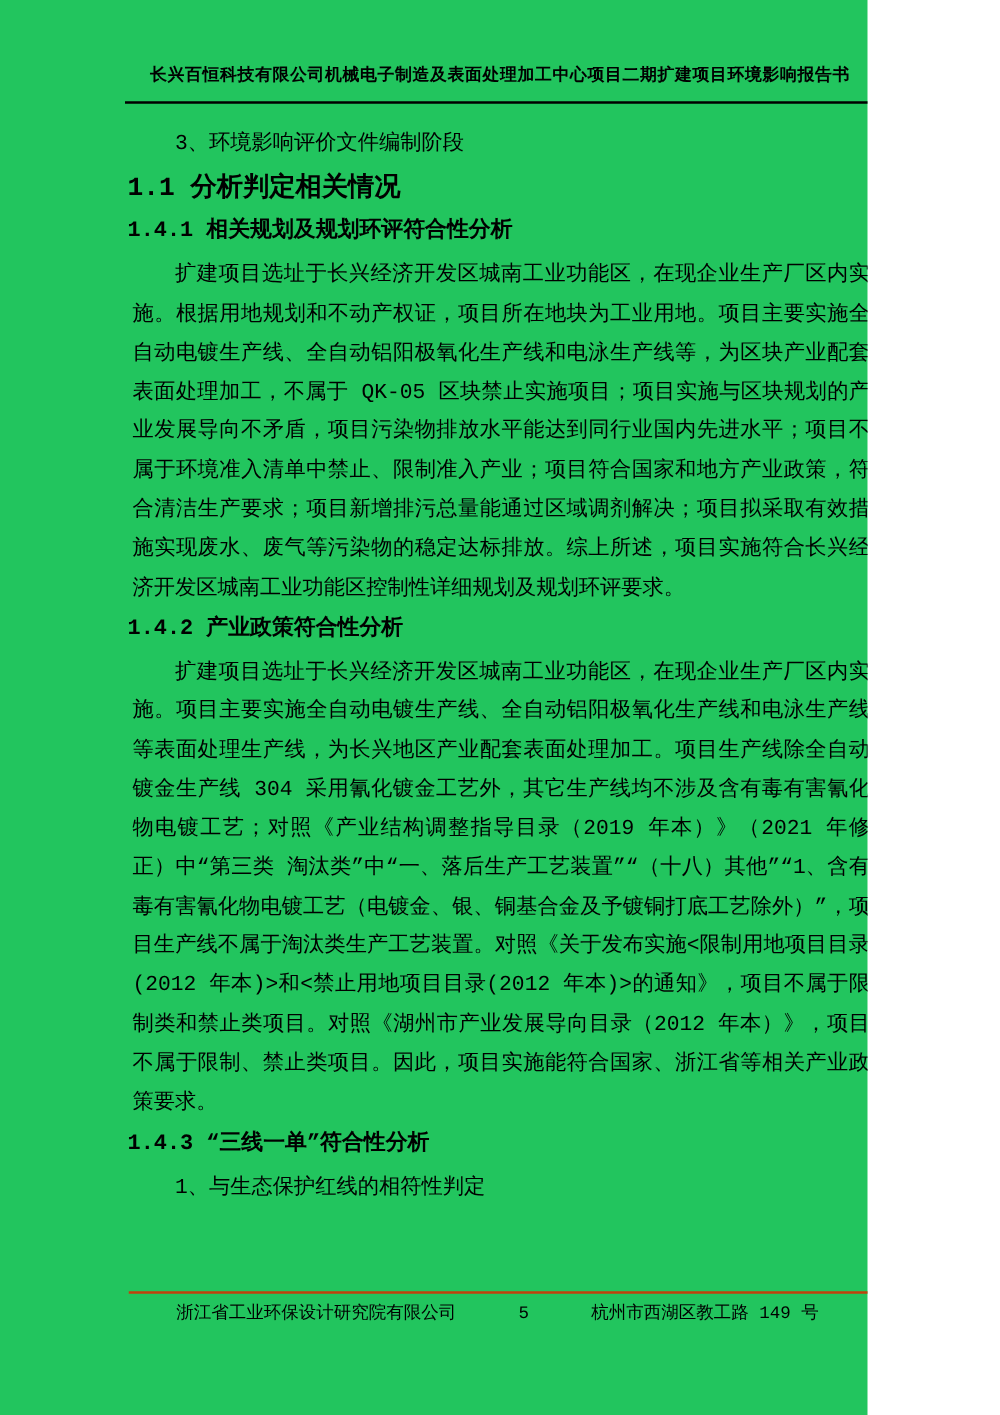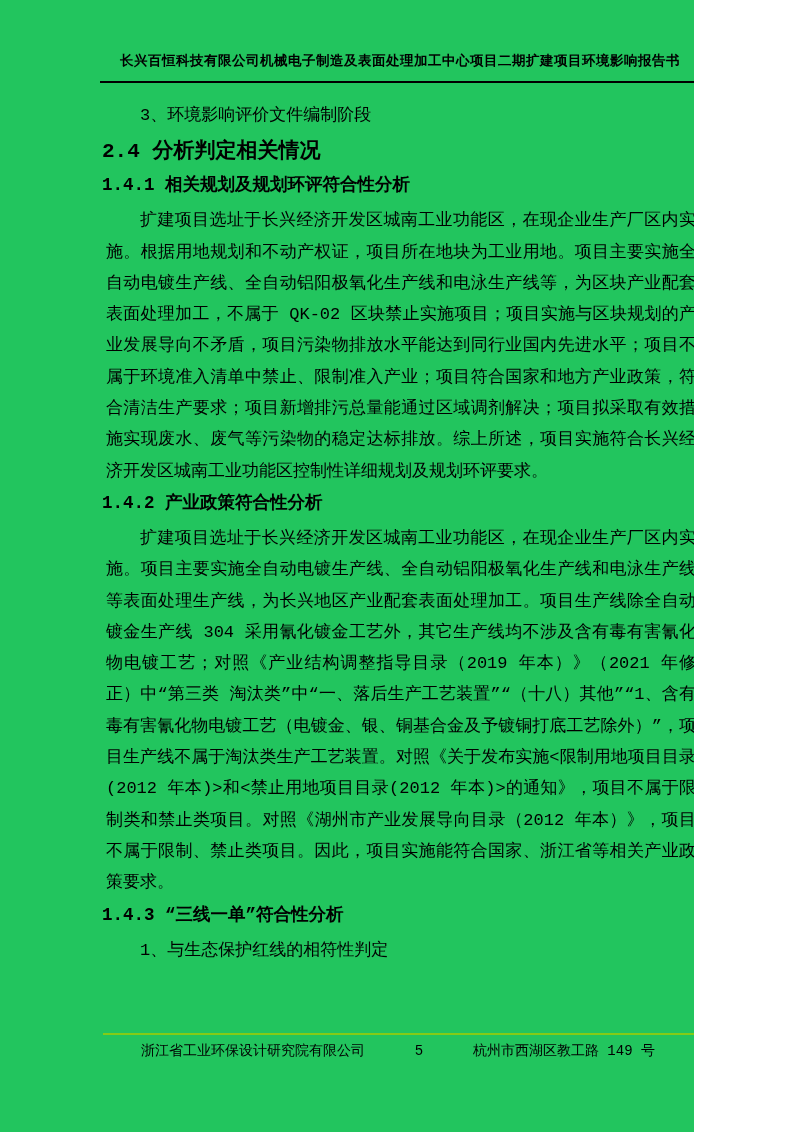--- a/index.html
+++ b/index.html
@@ -56,21 +56,21 @@
   }
   .h-later {
     margin-top: 3px;
   }
   .footer {
     position: absolute;
     top: 1033px;
     left: 103px;
     width: 594px;
     box-sizing: border-box;
-    border-top: 2px solid #84cc16;
+    border-top: 2px solid #c2410c;
     padding: 6px 42px 0 38px;
     display: flex;
     justify-content: space-between;
     align-items: center;
     font-size: 14px;
     line-height: 20px;
   }
 </style>
 </head>
 <body>
@@ -78,25 +78,25 @@
 <div class="page">
 
   <div class="header">
     <div>长兴百恒科技有限公司机械电子制造及表面处理加工中心项目二期扩建项目环境影响报告书</div>
   </div>
 
   <div class="content">
     <p>3、环境影响评价文件编制阶段</p>
 
 
-    <div class="h-sec">2.4 分析判定相关情况</div>
+    <div class="h-sec">1.1 分析判定相关情况</div>
 
     <div class="h-sub">1.4.1 相关规划及规划环评符合性分析</div>
 
-    <p>扩建项目选址于长兴经济开发区城南工业功能区，在现企业生产厂区内实施。根据用地规划和不动产权证，项目所在地块为工业用地。项目主要实施全自动电镀生产线、全自动铝阳极氧化生产线和电泳生产线等，为区块产业配套表面处理加工，不属于 QK-02 区块禁止实施项目；项目实施与区块规划的产业发展导向不矛盾，项目污染物排放水平能达到同行业国内先进水平；项目不属于环境准入清单中禁止、限制准入产业；项目符合国家和地方产业政策，符合清洁生产要求；项目新增排污总量能通过区域调剂解决；项目拟采取有效措施实现废水、废气等污染物的稳定达标排放。综上所述，项目实施符合长兴经济开发区城南工业功能区控制性详细规划及规划环评要求。</p>
+    <p>扩建项目选址于长兴经济开发区城南工业功能区，在现企业生产厂区内实施。根据用地规划和不动产权证，项目所在地块为工业用地。项目主要实施全自动电镀生产线、全自动铝阳极氧化生产线和电泳生产线等，为区块产业配套表面处理加工，不属于 QK-05 区块禁止实施项目；项目实施与区块规划的产业发展导向不矛盾，项目污染物排放水平能达到同行业国内先进水平；项目不属于环境准入清单中禁止、限制准入产业；项目符合国家和地方产业政策，符合清洁生产要求；项目新增排污总量能通过区域调剂解决；项目拟采取有效措施实现废水、废气等污染物的稳定达标排放。综上所述，项目实施符合长兴经济开发区城南工业功能区控制性详细规划及规划环评要求。</p>
 
     <div class="h-sub h-later">1.4.2 产业政策符合性分析</div>
 
     <p>扩建项目选址于长兴经济开发区城南工业功能区，在现企业生产厂区内实施。项目主要实施全自动电镀生产线、全自动铝阳极氧化生产线和电泳生产线等表面处理生产线，为长兴地区产业配套表面处理加工。项目生产线除全自动镀金生产线 304 采用氰化镀金工艺外，其它生产线均不涉及含有毒有害氰化物电镀工艺；对照《产业结构调整指导目录（2019 年本）》（2021 年修正）中“第三类 淘汰类”中“一、落后生产工艺装置”“（十八）其他”“1、含有毒有害氰化物电镀工艺（电镀金、银、铜基合金及予镀铜打底工艺除外）”，项目生产线不属于淘汰类生产工艺装置。对照《关于发布实施&lt;限制用地项目目录(2012 年本)&gt;和&lt;禁止用地项目目录(2012 年本)&gt;的通知》，项目不属于限制类和禁止类项目。对照《湖州市产业发展导向目录（2012 年本）》，项目不属于限制、禁止类项目。因此，项目实施能符合国家、浙江省等相关产业政策要求。</p>
 
     <div class="h-sub h-later">1.4.3 “三线一单”符合性分析</div>
 
     <p>1、与生态保护红线的相符性判定</p>
   </div>
 

